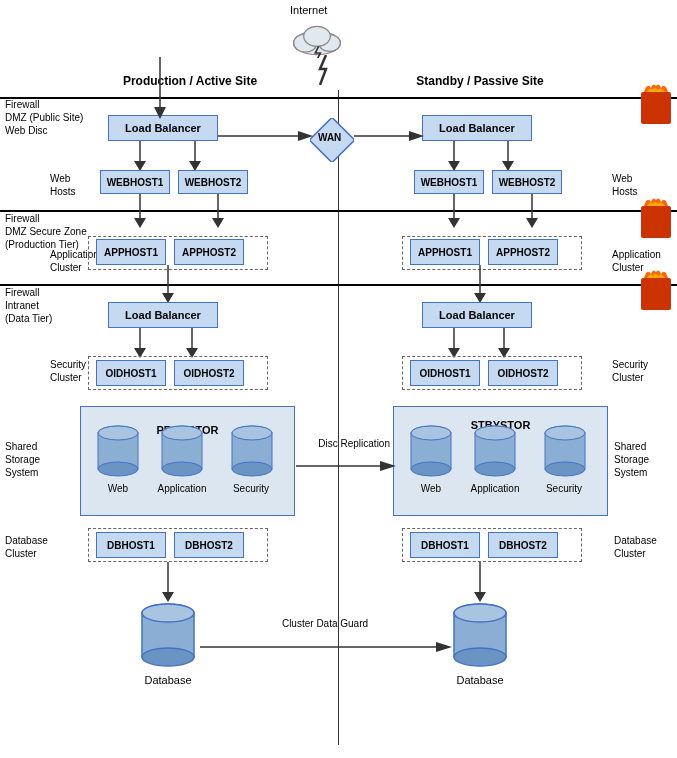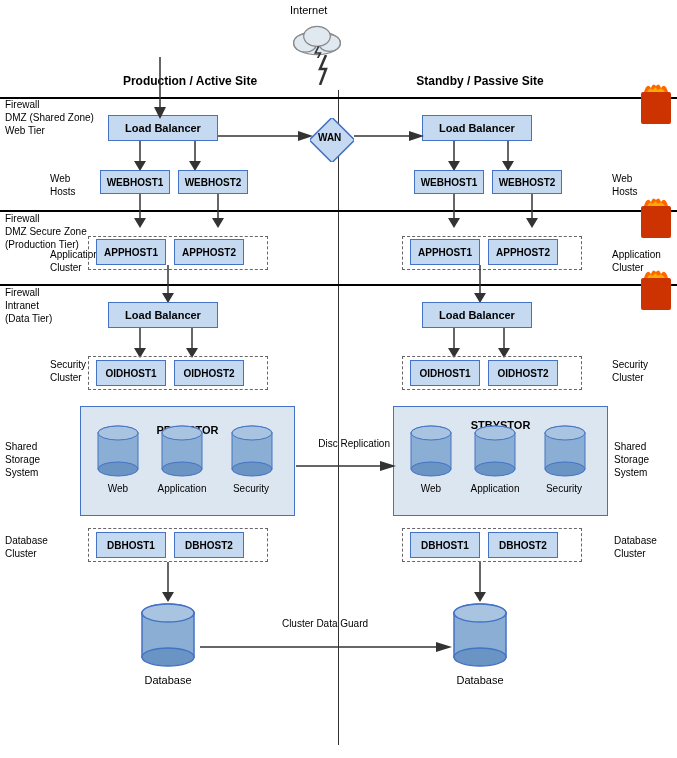--- a/index.html
+++ b/index.html
@@ -103,22 +103,22 @@
   </svg>
 
   <div class="section-header" style="left:370px;top:74px;width:220px;">Standby / Passive Site</div>
   <div class="section-header" style="left:90px;top:74px;width:200px;">Production / Active Site</div>
 
   <div class="v-line" style="left:338px;top:90px;height:655px;"></div>
 
   <div class="fw-line" style="left:0;top:97px;width:677px;"></div>
   <div class="fw-label" style="left:5px;top:98px;">
     <div>Firewall</div>
-    <div>DMZ (Shared Zone)</div>
-    <div>Web Tier</div>
+    <div>DMZ (Public Site)</div>
+    <div>Web Disc</div>
   </div>
 
   <svg style="position:absolute;top:82px;right:4px;width:34px;height:44px;" viewBox="0 0 34 44">
     <rect x="2" y="10" width="30" height="32" fill="#cc3300" rx="2"></rect>
     <path d="M5,10 Q8,0 12,6 Q14,0 17,4 Q20,0 22,6 Q26,0 29,10" fill="#ff6600" stroke="none"></path>
     <path d="M8,10 Q11,4 14,8 Q16,3 19,8 Q22,4 26,10" fill="#ffaa00" stroke="none"></path>
   </svg>
 
   <div style="position:absolute;top:118px;left:310px;width:44px;height:44px;">
     <svg width="44" height="44" viewBox="0 0 44 44">

